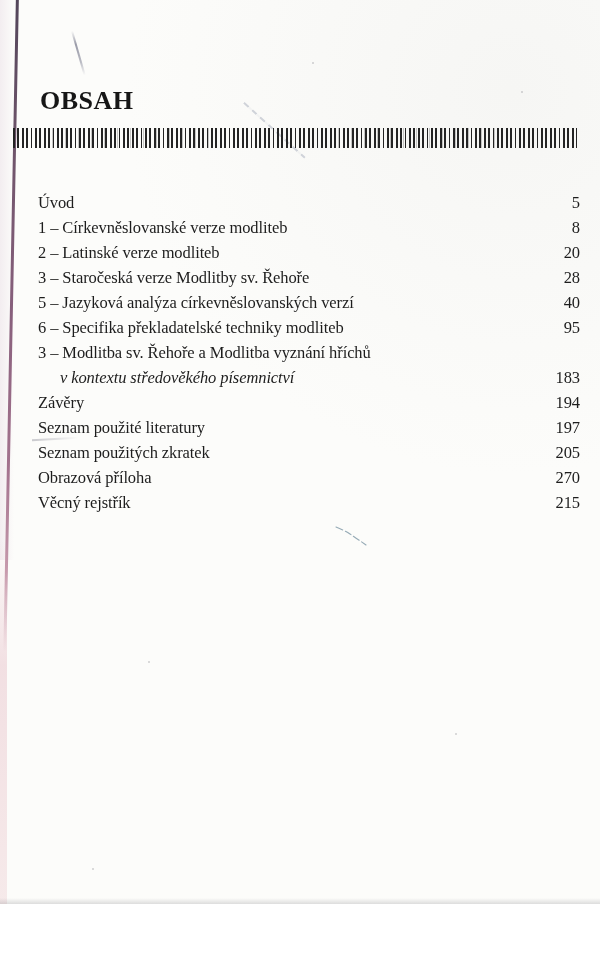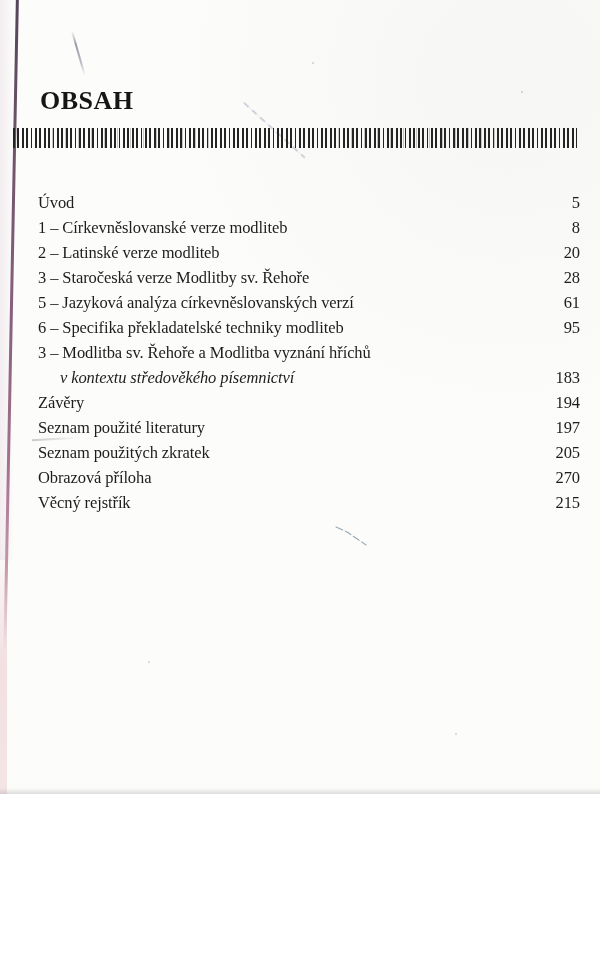--- a/index.html
+++ b/index.html
@@ -3,21 +3,21 @@
 <meta charset="utf-8">
 <style>
   html, body {
     margin: 0;
     padding: 0;
     background: #ffffff;
   }
   .page {
     position: relative;
     width: 600px;
-    height: 794px;
+    height: 904px;
     overflow: hidden;
     background:
       radial-gradient(circle at 85% 10%, rgba(240,240,238,.5), rgba(0,0,0,0) 40%),
       #fcfcfa;
     font-family: "Liberation Serif", "DejaVu Serif", serif;
     color: var(--ink, #1c1c1c);
   }
 
   
   .edge-line {
@@ -197,21 +197,21 @@
       <div class="toc-row">
       <span class="lbl">2 – Latinské verze modliteb</span>
       <span class="pg">20</span>
     </div>
       <div class="toc-row">
       <span class="lbl">3 – Staročeská verze Modlitby sv. Řehoře</span>
       <span class="pg">28</span>
     </div>
       <div class="toc-row">
       <span class="lbl">5 – Jazyková analýza církevněslovanských verzí</span>
-      <span class="pg">61</span>
+      <span class="pg">40</span>
     </div>
       <div class="toc-row">
       <span class="lbl">6 – Specifika překladatelské techniky modliteb</span>
       <span class="pg">95</span>
     </div>
       <div class="toc-row">
       <span class="lbl">3 – Modlitba sv. Řehoře a Modlitba vyznání hříchů</span>
       <span class="pg"></span>
     </div>
       <div class="toc-row indent">

